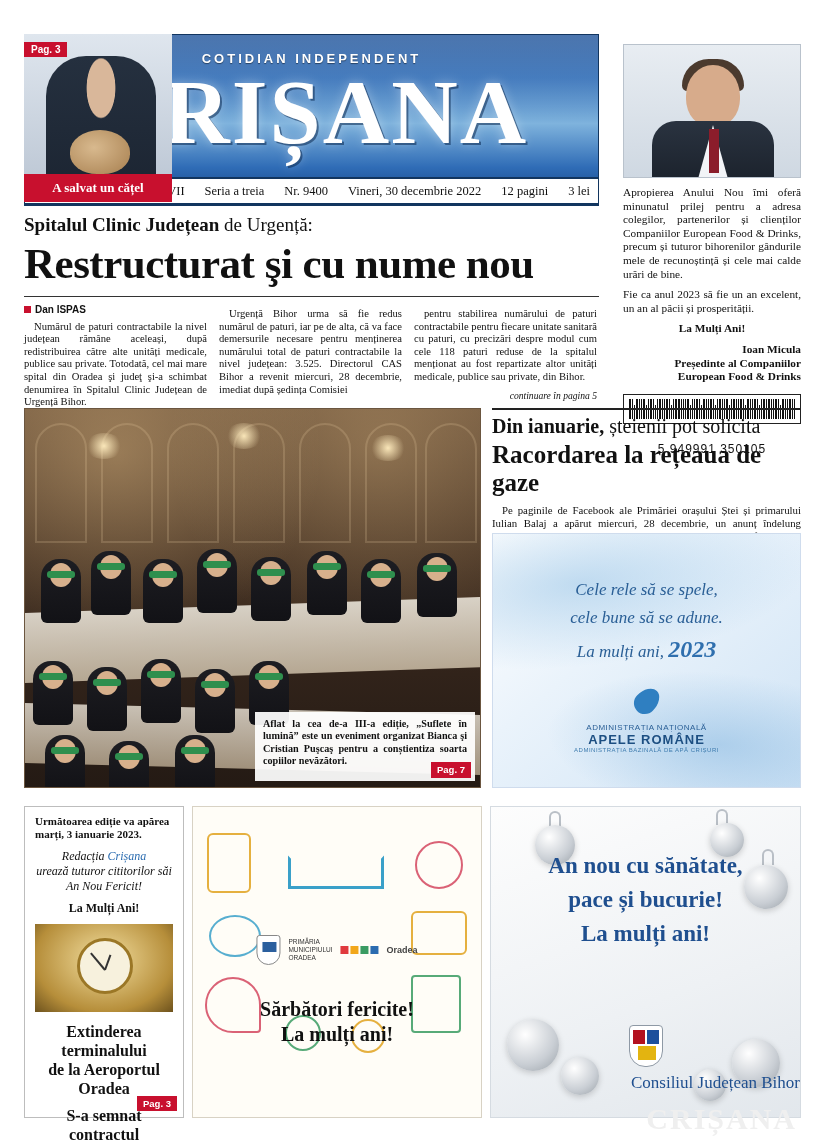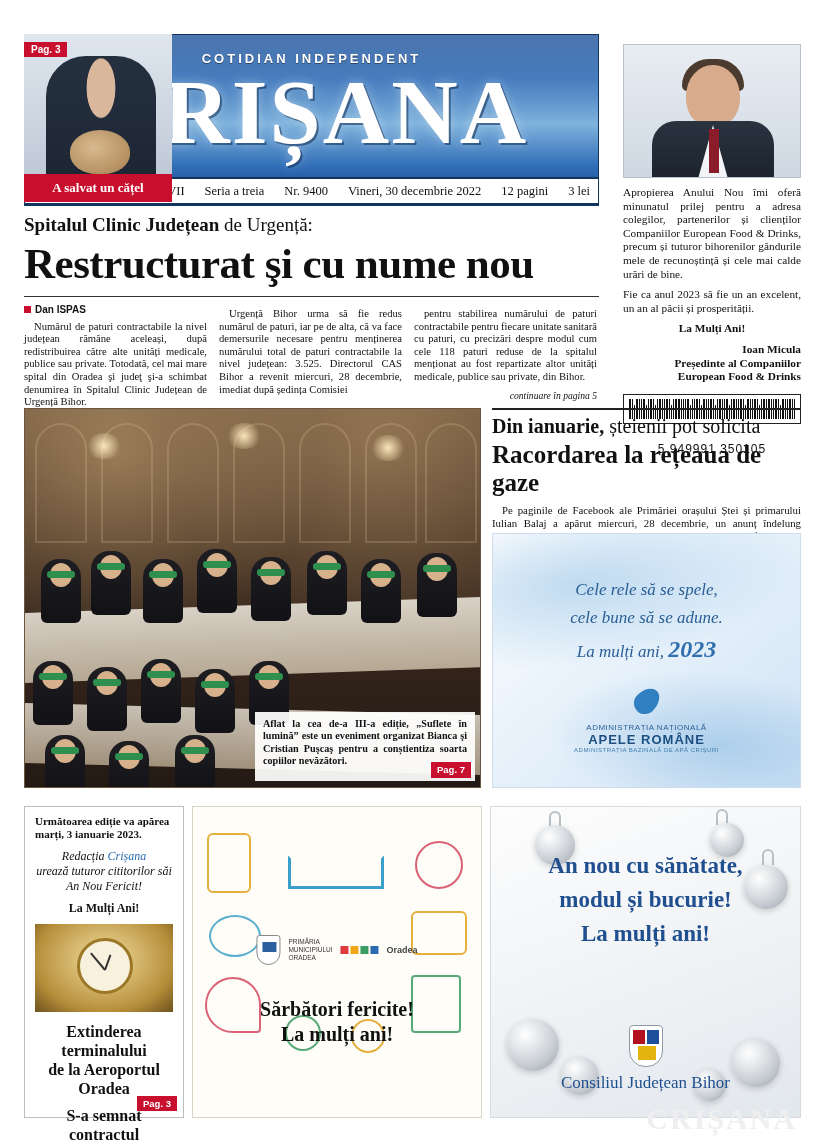--- a/index.html
+++ b/index.html
@@ -398,21 +398,21 @@
     position:absolute; width:12px; height:16px;
     border:2px solid #b9bfc6; border-bottom:none; border-radius: 6px 6px 0 0;
   }
   .cjb-msg {
     position:absolute; left:0; right:0; top:42px;
     text-align:center;
     color:#1f4f8f;
     font-weight:bold;
     font-size:23px; line-height:34px;
   }
-  .cjb-bot { position:absolute; left:0; right:0; bottom:24px; text-align:center; }
+  .cjb-bot { position:absolute; left:0; right:0; bottom:24px; text-align:right; }
   .cjb-shield {
     width:34px; height:42px; margin:0 auto 6px auto;
     background:#fff; border:1px solid #8e99a5;
     border-radius: 4px 4px 16px 16px; position:relative;
   }
   .cjb-shield .q1 { position:absolute; left:3px; top:4px; width:12px; height:14px; background:#b3111f;}
   .cjb-shield .q2 { position:absolute; right:3px; top:4px; width:12px; height:14px; background:#1c4f9c;}
   .cjb-shield .q3 { position:absolute; left:8px; top:20px; width:18px; height:14px; background:#e3b410;}
   .cjb-name { color:#1f4f8f; font-size:17px; }
 
@@ -751,21 +751,21 @@
     <div class="cjb-orn" style="right:56px; top:16px; width:34px; height:34px;"></div>
     <div class="cjb-hook" style="right:26px; top:42px;"></div>
     <div class="cjb-orn" style="right:12px; top:58px; width:44px; height:44px;"></div>
     <div class="cjb-orn" style="left:16px; top:212px; width:52px; height:52px;"></div>
     <div class="cjb-orn" style="left:70px; top:250px; width:38px; height:38px;"></div>
     <div class="cjb-orn" style="right:20px; top:232px; width:48px; height:48px;"></div>
     <div class="cjb-orn" style="right:74px; top:262px; width:32px; height:32px;"></div>
 
     <div class="cjb-msg">
       <div>An nou cu sănătate,</div>
-      <div>modul și bucurie!</div>
+      <div>pace și bucurie!</div>
       <div>La mulți ani!</div>
     </div>
     <div class="cjb-bot">
       <div class="cjb-shield">
         <span class="q1"></span>
           <span class="q2"></span>
           <span class="q3"></span>
       </div>
       <div class="cjb-name">Consiliul Județean Bihor</div>
     </div>

